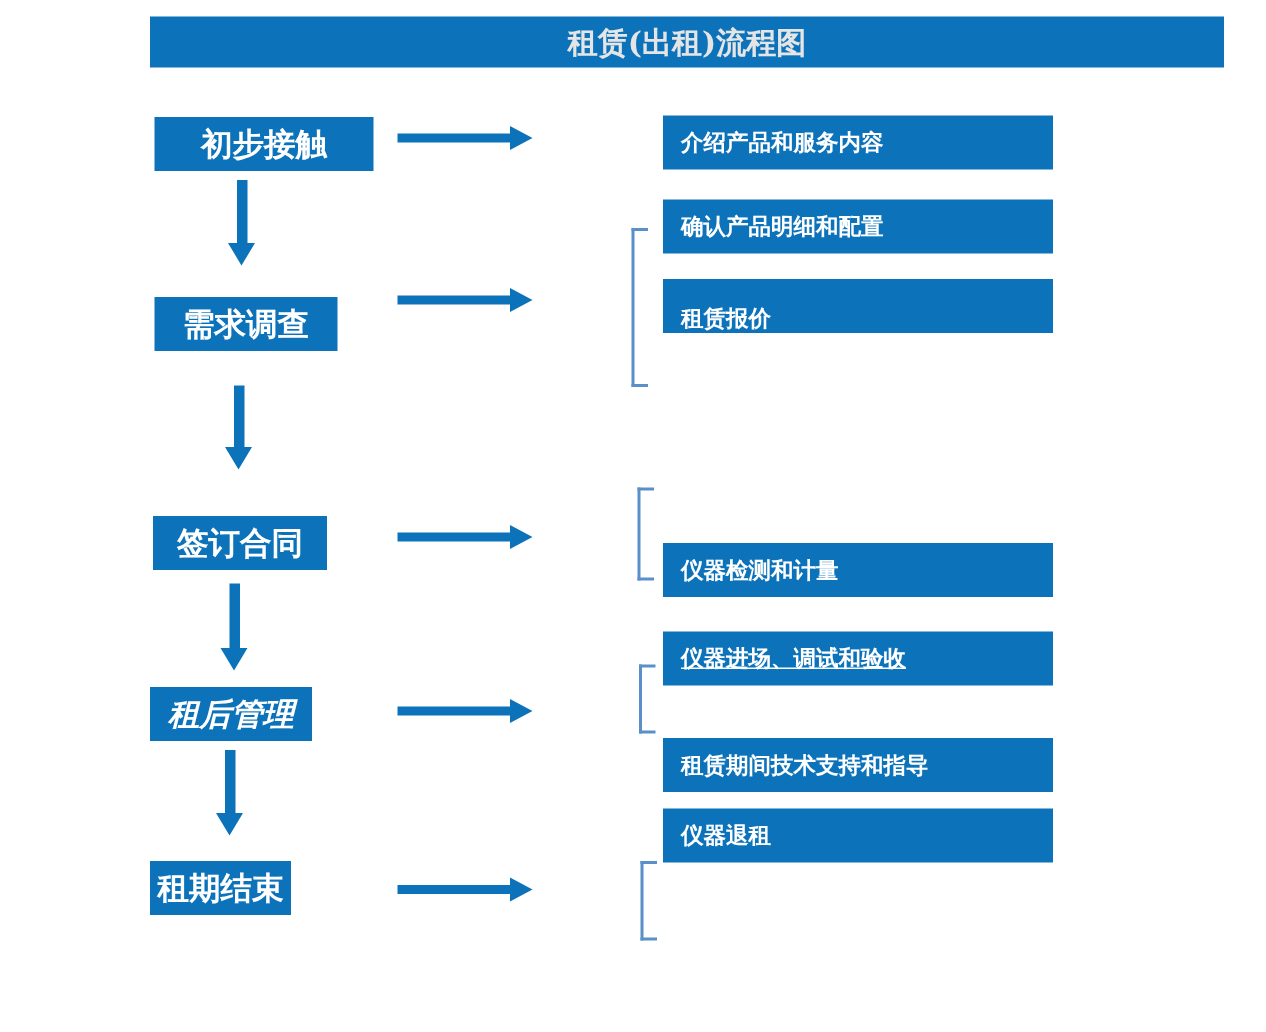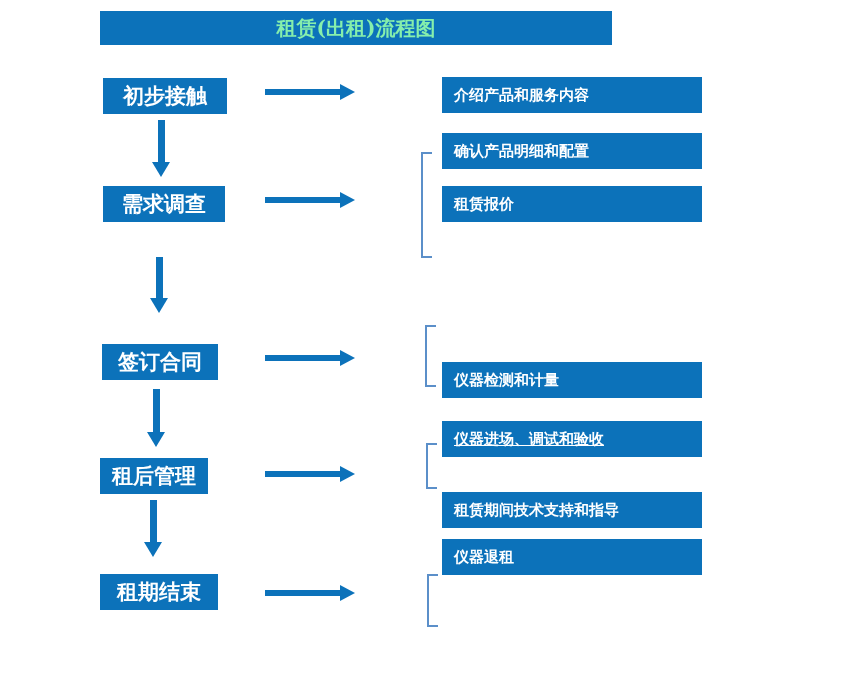--- a/index.html
+++ b/index.html
@@ -9,22 +9,22 @@
   *{box-sizing:border-box;margin:0;padding:0;}
   html,body{background:#ffffff;}
   #canvas{
     position:relative;
     width:844px;height:688px;
     background:#ffffff;
     font-family:"DejaVu Serif","Liberation Serif",serif;
     overflow:hidden;
   }
   .titlebar{
-    position:absolute;left:100px;top:11px;width:512px;height:34px;
-    background:var(--blue);color:#86efac;
+    position:absolute;left:100px;top:11px;width:716px;height:34px;
+    background:var(--blue);color:#e5e5e5;
     display:flex;align-items:center;justify-content:center;
     font-size:20px;font-weight:bold;
   }
   .step{
     position:absolute;height:36px;
     background:var(--blue);color:#ffffff;
     display:flex;align-items:center;justify-content:center;
     font-size:21px;font-weight:bold;white-space:nowrap;
   }
   .detail{
@@ -63,33 +63,33 @@
 </style>
 </head>
 <body>
 
 <div id="canvas">
 
   <div class="titlebar">
     <span>租赁(出租)流程图</span>
   </div>
 
-  <div class="step" style="left:103px;top:78px;width:124px;">
+  <div class="step" style="left:103px;top:78px;width:146px;">
     <span>初步接触</span>
   </div>
-  <div class="step" style="left:103px;top:186px;width:122px;">
+  <div class="step" style="left:103px;top:198px;width:122px;">
     <span>需求调查</span>
   </div>
   <div class="step" style="left:102px;top:344px;width:116px;">
     <span>签订合同</span>
   </div>
-  <div class="step" style="left:100px;top:458px;width:108px;">
+  <div class="step" style="left:100px;top:458px;width:108px;font-style:italic;">
     <span>租后管理</span>
   </div>
-  <div class="step" style="left:100px;top:574px;width:118px;">
+  <div class="step" style="left:100px;top:574px;width:94px;">
     <span>租期结束</span>
   </div>
 
   <div class="v-arrow" style="left:151px;top:120px;height:57px;">
     <div class="shaft" style="height:42px;"></div>
     <div class="head"></div>
   </div>
   <div class="v-arrow" style="left:149px;top:257px;height:56px;">
     <div class="shaft" style="height:41px;"></div>
     <div class="head"></div>
@@ -129,21 +129,21 @@
   <div class="bracket" style="left:426px;top:443px;height:46px;"></div>
   <div class="bracket" style="left:427px;top:574px;height:53px;"></div>
 
   <div class="detail" style="top:77px;">
     <span>介绍产品和服务内容</span>
   </div>
 
   <div class="detail" style="top:133px;">
     <span>确认产品明细和配置</span>
   </div>
-  <div class="detail" style="top:186px;">
+  <div class="detail" style="top:186px;align-items:flex-end;">
     <span>租赁报价</span>
   </div>
 
   <div class="detail" style="top:362px;">
     <span>仪器检测和计量</span>
   </div>
 
   <div class="detail" style="top:421px;text-decoration:underline;">
     <span>仪器进场、调试和验收</span>
   </div>

